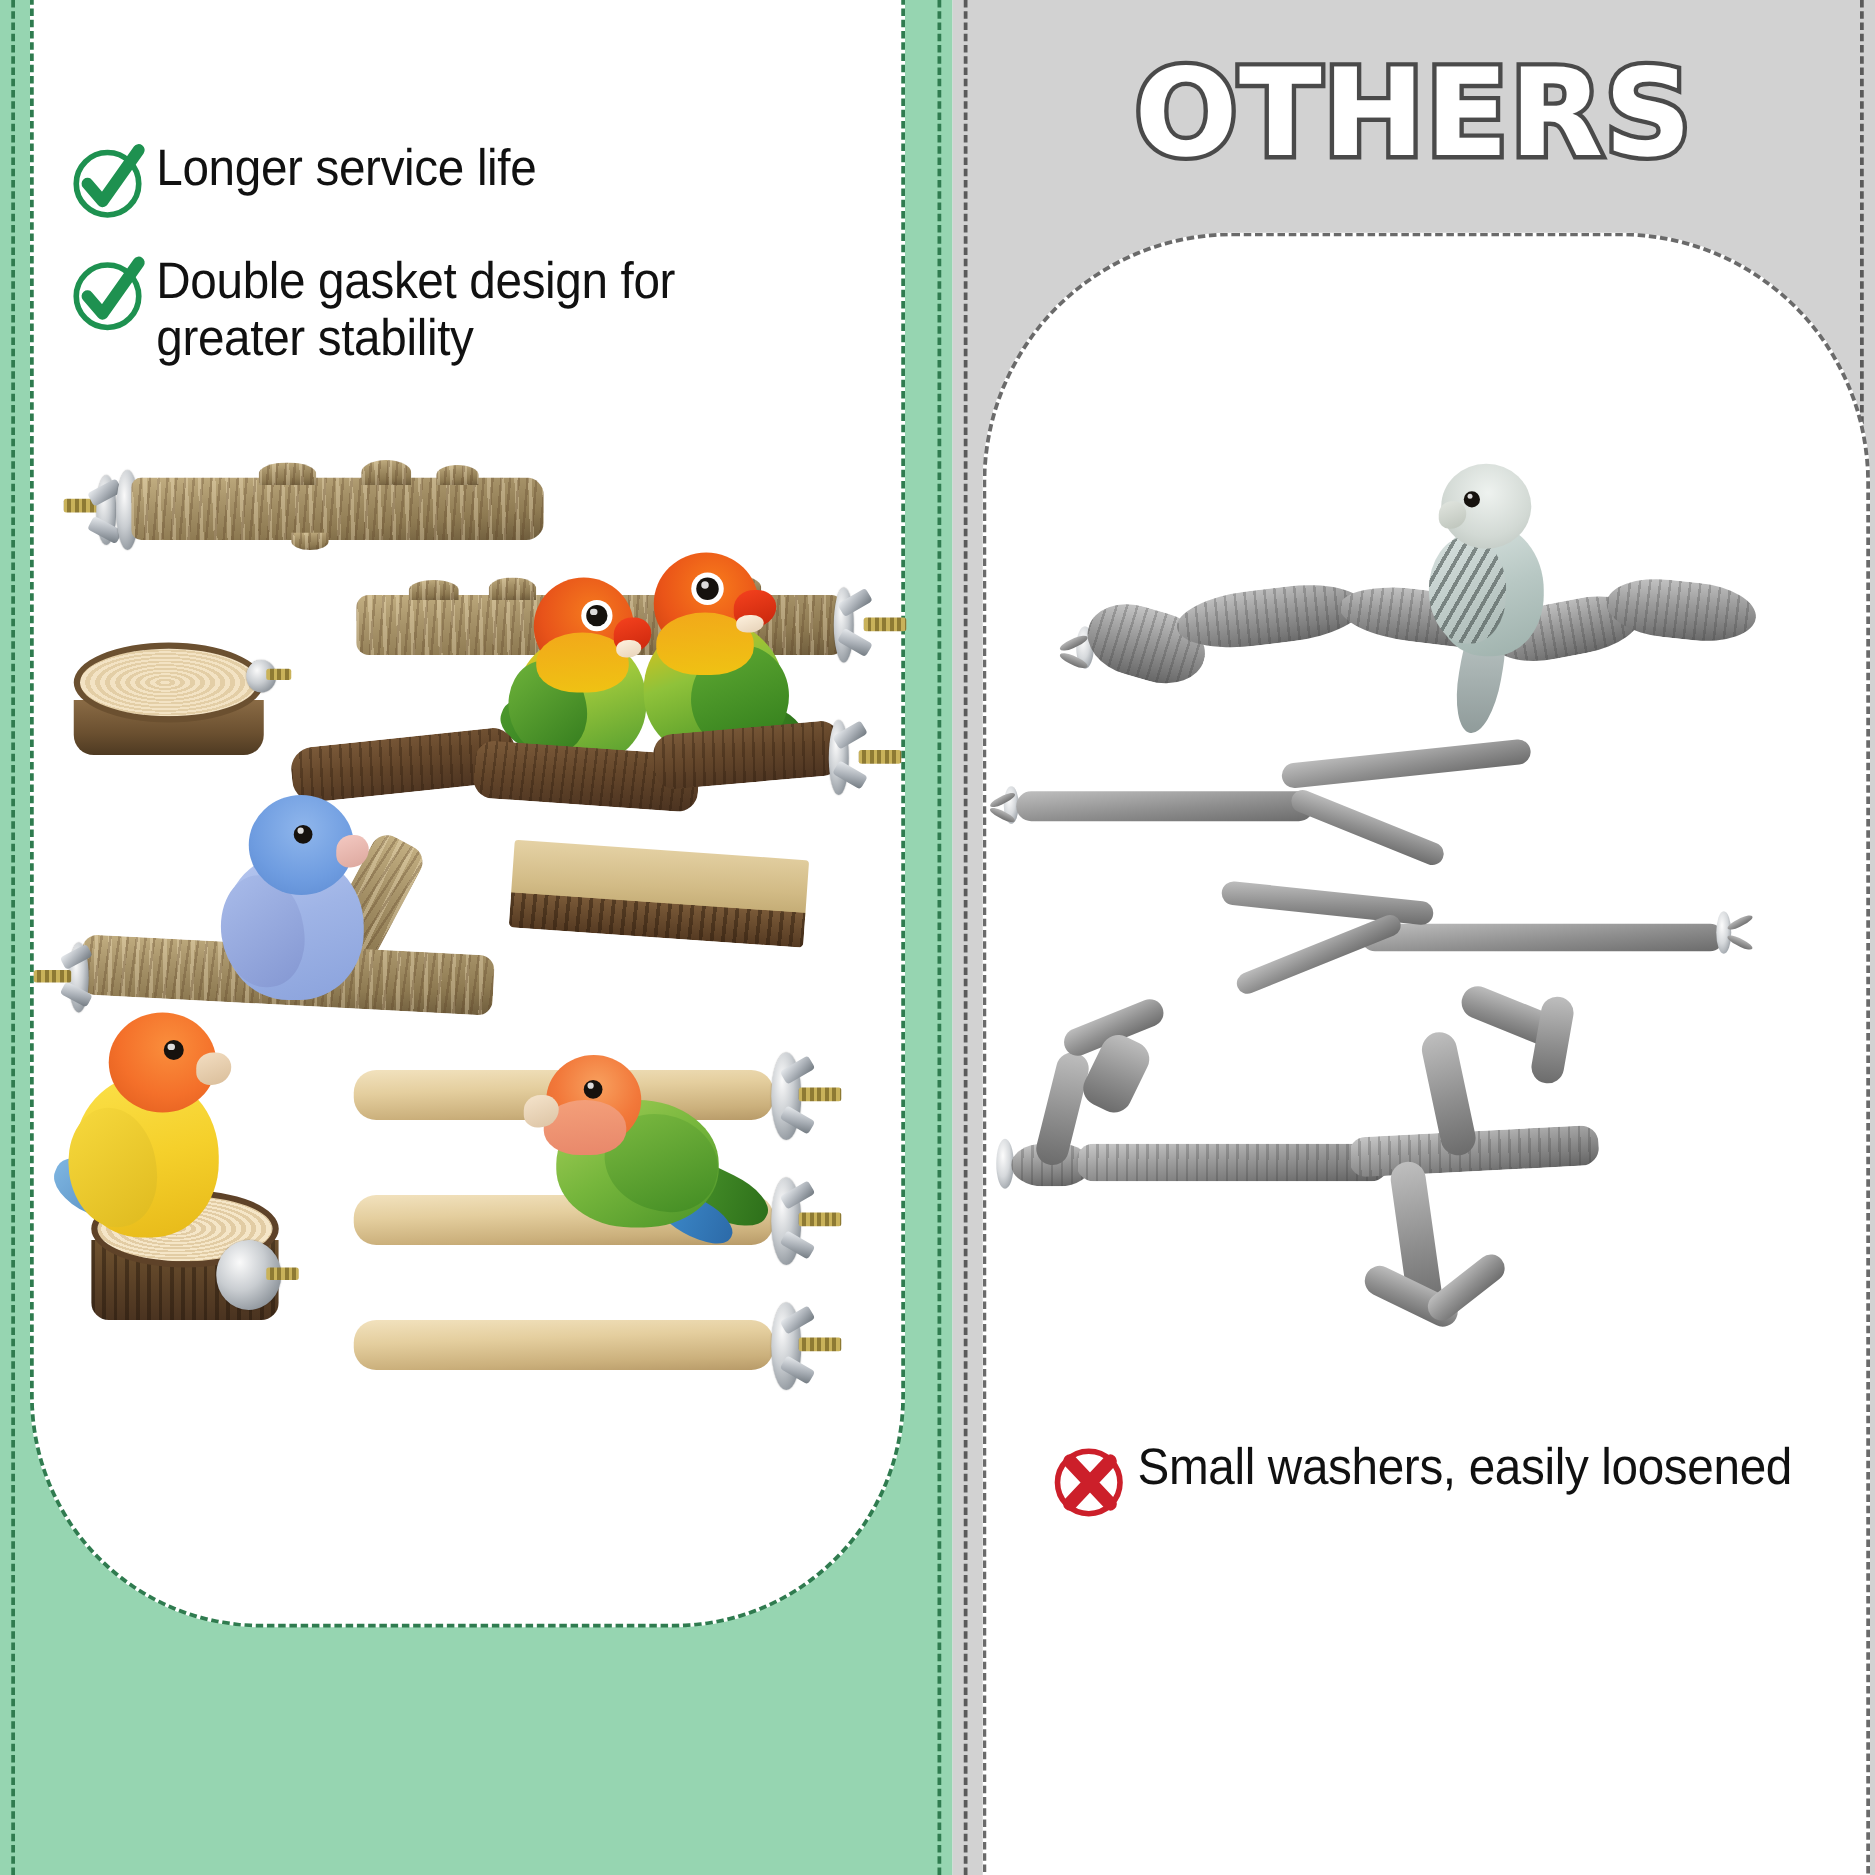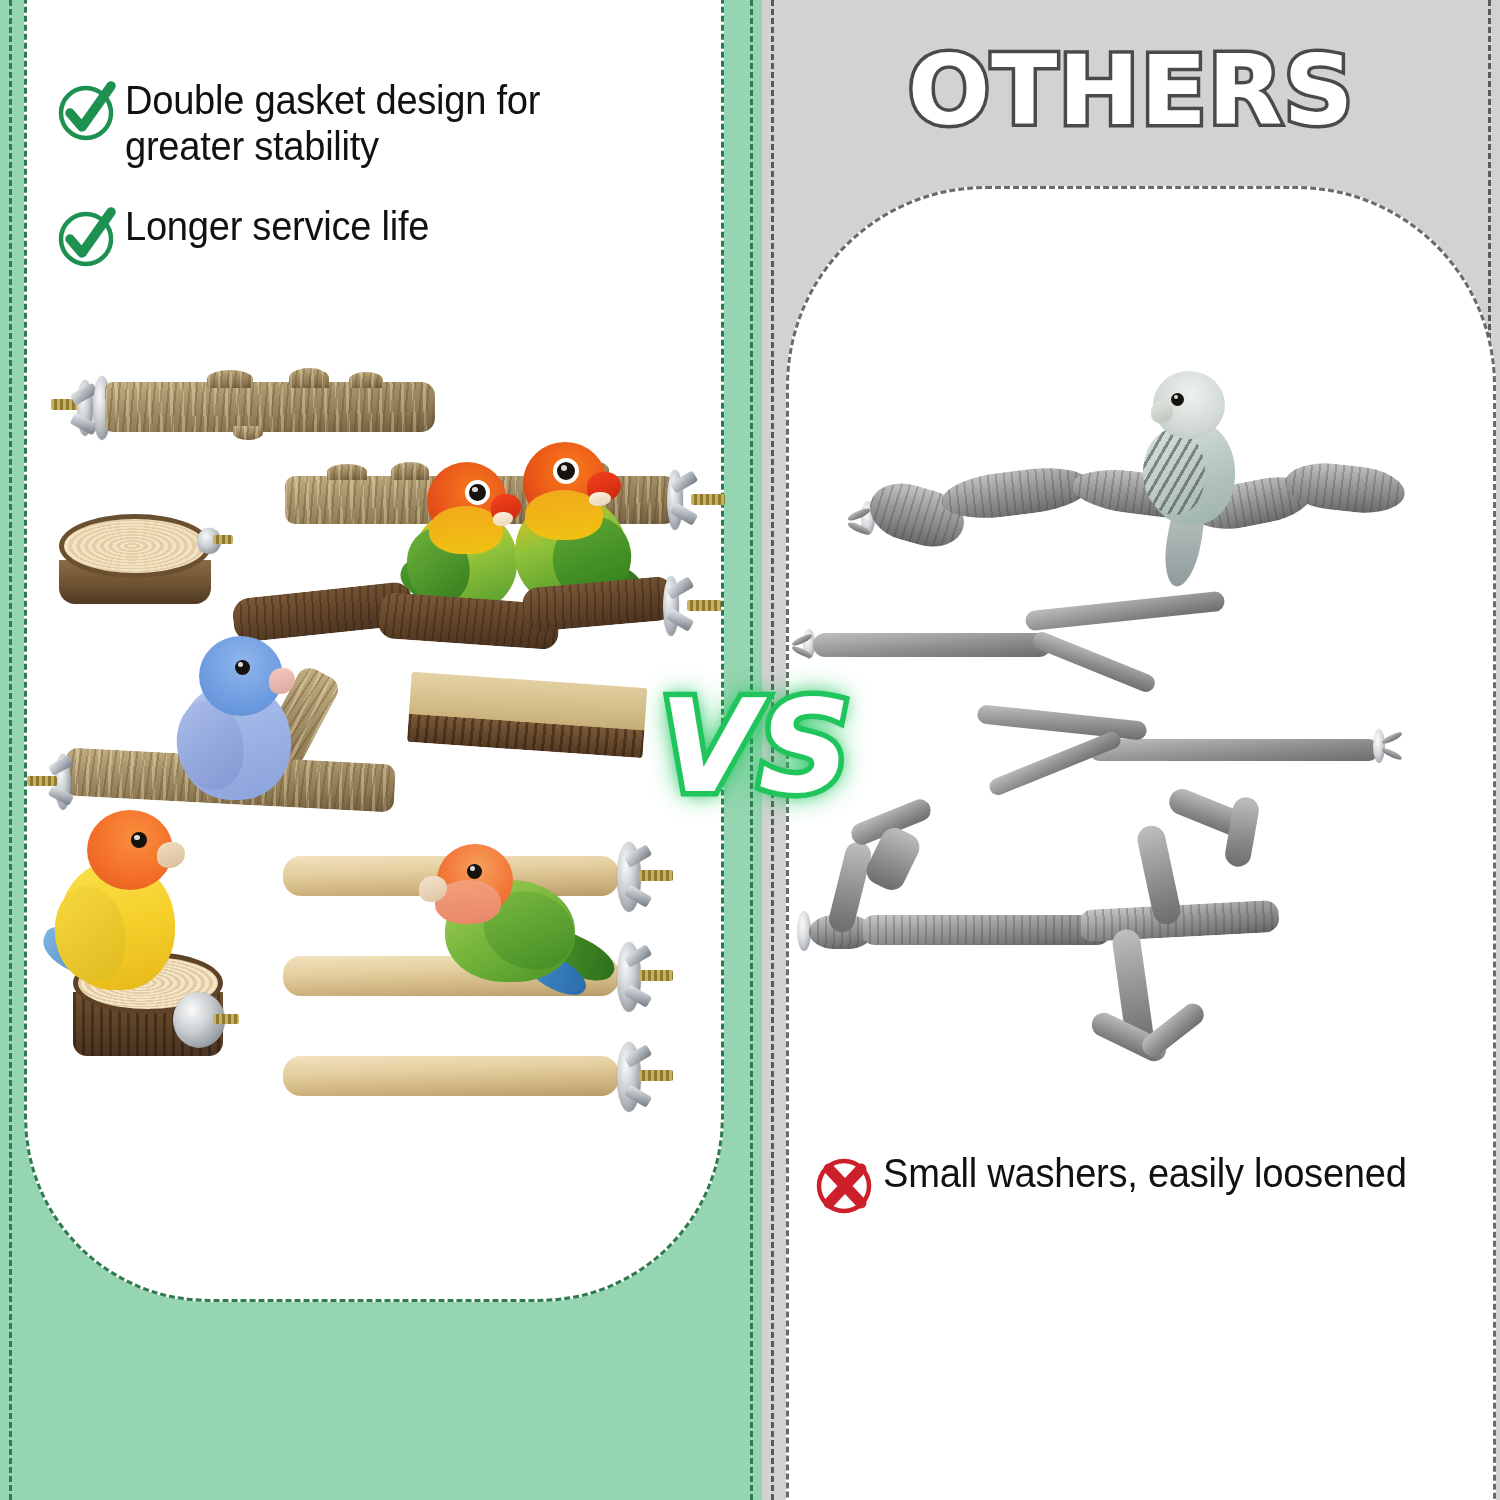--- a/index.html
+++ b/index.html
@@ -334,37 +334,37 @@
       <div class="bird-head" style="left:14px; top:4px; width:76px; height:72px;
            background:radial-gradient(circle at 54% 34%, #F8A05E 0%, #F2783A 52%, #E2632A 100%);"></div>
       <div class="bird-head" style="left:12px; top:40px; width:66px; height:44px;
            background:linear-gradient(175deg,#F4A07A,#E8876A); border-radius:50% 50% 44% 44%;"></div>
       <div class="bird-eye" style="left:44px; top:24px; width:15px; height:15px;"></div>
       <div class="bird-beak" style="left:-4px; top:36px; width:28px; height:26px;
            background:linear-gradient(160deg,#F5E4CC,#DCC3A3);"></div>
     </div>
 
     <div class="bullets" id="bullets-left" style="left:28px; top:84px;">
+      <div class="bullet-row" style="margin-top:34px;">
+        <span class="bullet-icon">
+          <svg viewBox="0 0 62 62">
+            <circle cx="31" cy="33" r="25" fill="none" stroke="#1E9150" stroke-width="4.5"></circle>
+            <path d="M15 33 L27 47 L56 6" fill="none" stroke="#1E9150" stroke-width="9.5" stroke-linecap="round" stroke-linejoin="round"></path>
+          </svg>
+        </span>
+        <span class="bullet-text">Longer service life</span>
+      </div>
       <div class="bullet-row">
         <span class="bullet-icon">
           <svg viewBox="0 0 62 62">
             <circle cx="31" cy="33" r="25" fill="none" stroke="#1E9150" stroke-width="4.5"></circle>
             <path d="M15 33 L27 47 L56 6" fill="none" stroke="#1E9150" stroke-width="9.5" stroke-linecap="round" stroke-linejoin="round"></path>
           </svg>
         </span>
         <span class="bullet-text">Double gasket design for greater stability</span>
-      </div>
-      <div class="bullet-row" style="margin-top:34px;">
-        <span class="bullet-icon">
-          <svg viewBox="0 0 62 62">
-            <circle cx="31" cy="33" r="25" fill="none" stroke="#1E9150" stroke-width="4.5"></circle>
-            <path d="M15 33 L27 47 L56 6" fill="none" stroke="#1E9150" stroke-width="9.5" stroke-linecap="round" stroke-linejoin="round"></path>
-          </svg>
-        </span>
-        <span class="bullet-text">Longer service life</span>
       </div>
     </div>
 
   </div>
 
   <div class="panel" id="panel-right">
     <div class="panel-frame" id="frame-right"></div>
   </div>
 
   <div id="others-title">OTHERS</div>
@@ -416,30 +416,29 @@
     <div class="branch-sm" style="left:48px; top:652px; width:26px; height:92px; border-radius:14px; transform:rotate(14deg);"></div>
     <div class="branch-sm" style="left:60px; top:622px; width:84px; height:22px; border-radius:12px; transform:rotate(-22deg);"></div>
     <div class="branch-sm" style="left:84px; top:640px; width:40px; height:60px; border-radius:14px; transform:rotate(26deg);"></div>
     <div class="branch-sm" style="left:356px; top:636px; width:28px; height:100px; border-radius:14px; transform:rotate(-12deg);"></div>
     <div class="branch-sm" style="left:378px; top:612px; width:90px; height:26px; border-radius:14px; transform:rotate(22deg);"></div>
     <div class="branch-sm" style="left:440px; top:608px; width:26px; height:70px; border-radius:14px; transform:rotate(10deg);"></div>
     <div class="branch-sm" style="left:330px; top:740px; width:28px; height:120px; border-radius:14px; transform:rotate(-8deg);"></div>
     <div class="branch-sm" style="left:300px; top:836px; width:80px; height:24px; border-radius:14px; transform:rotate(26deg);"></div>
     <div class="branch-sm" style="left:348px; top:830px; width:72px; height:22px; border-radius:14px; transform:rotate(-38deg);"></div>
 
-    <div class="bullets" style="position:absolute; left:24px; top:962px; width:648px;">
+    <div class="bullets" style="position:absolute; left:51px; top:962px; width:648px;">
       <div class="bullet-row">
         <span class="bullet-icon">
           <svg viewBox="0 0 62 62">
             <circle cx="31" cy="33" r="25" fill="none" stroke="#CC1F2A" stroke-width="4.5"></circle>
             <path d="M16 16 L48 50 M48 16 L16 50" fill="none" stroke="#CC1F2A" stroke-width="11" stroke-linecap="round"></path>
           </svg>
         </span>
         <span class="bullet-text">Small washers, easily loosened</span>
       </div>
     </div>
 
   </div>
 
-  <div id="vs-badge">VS</div>
 
 
 </div>
 
 </body></html>

